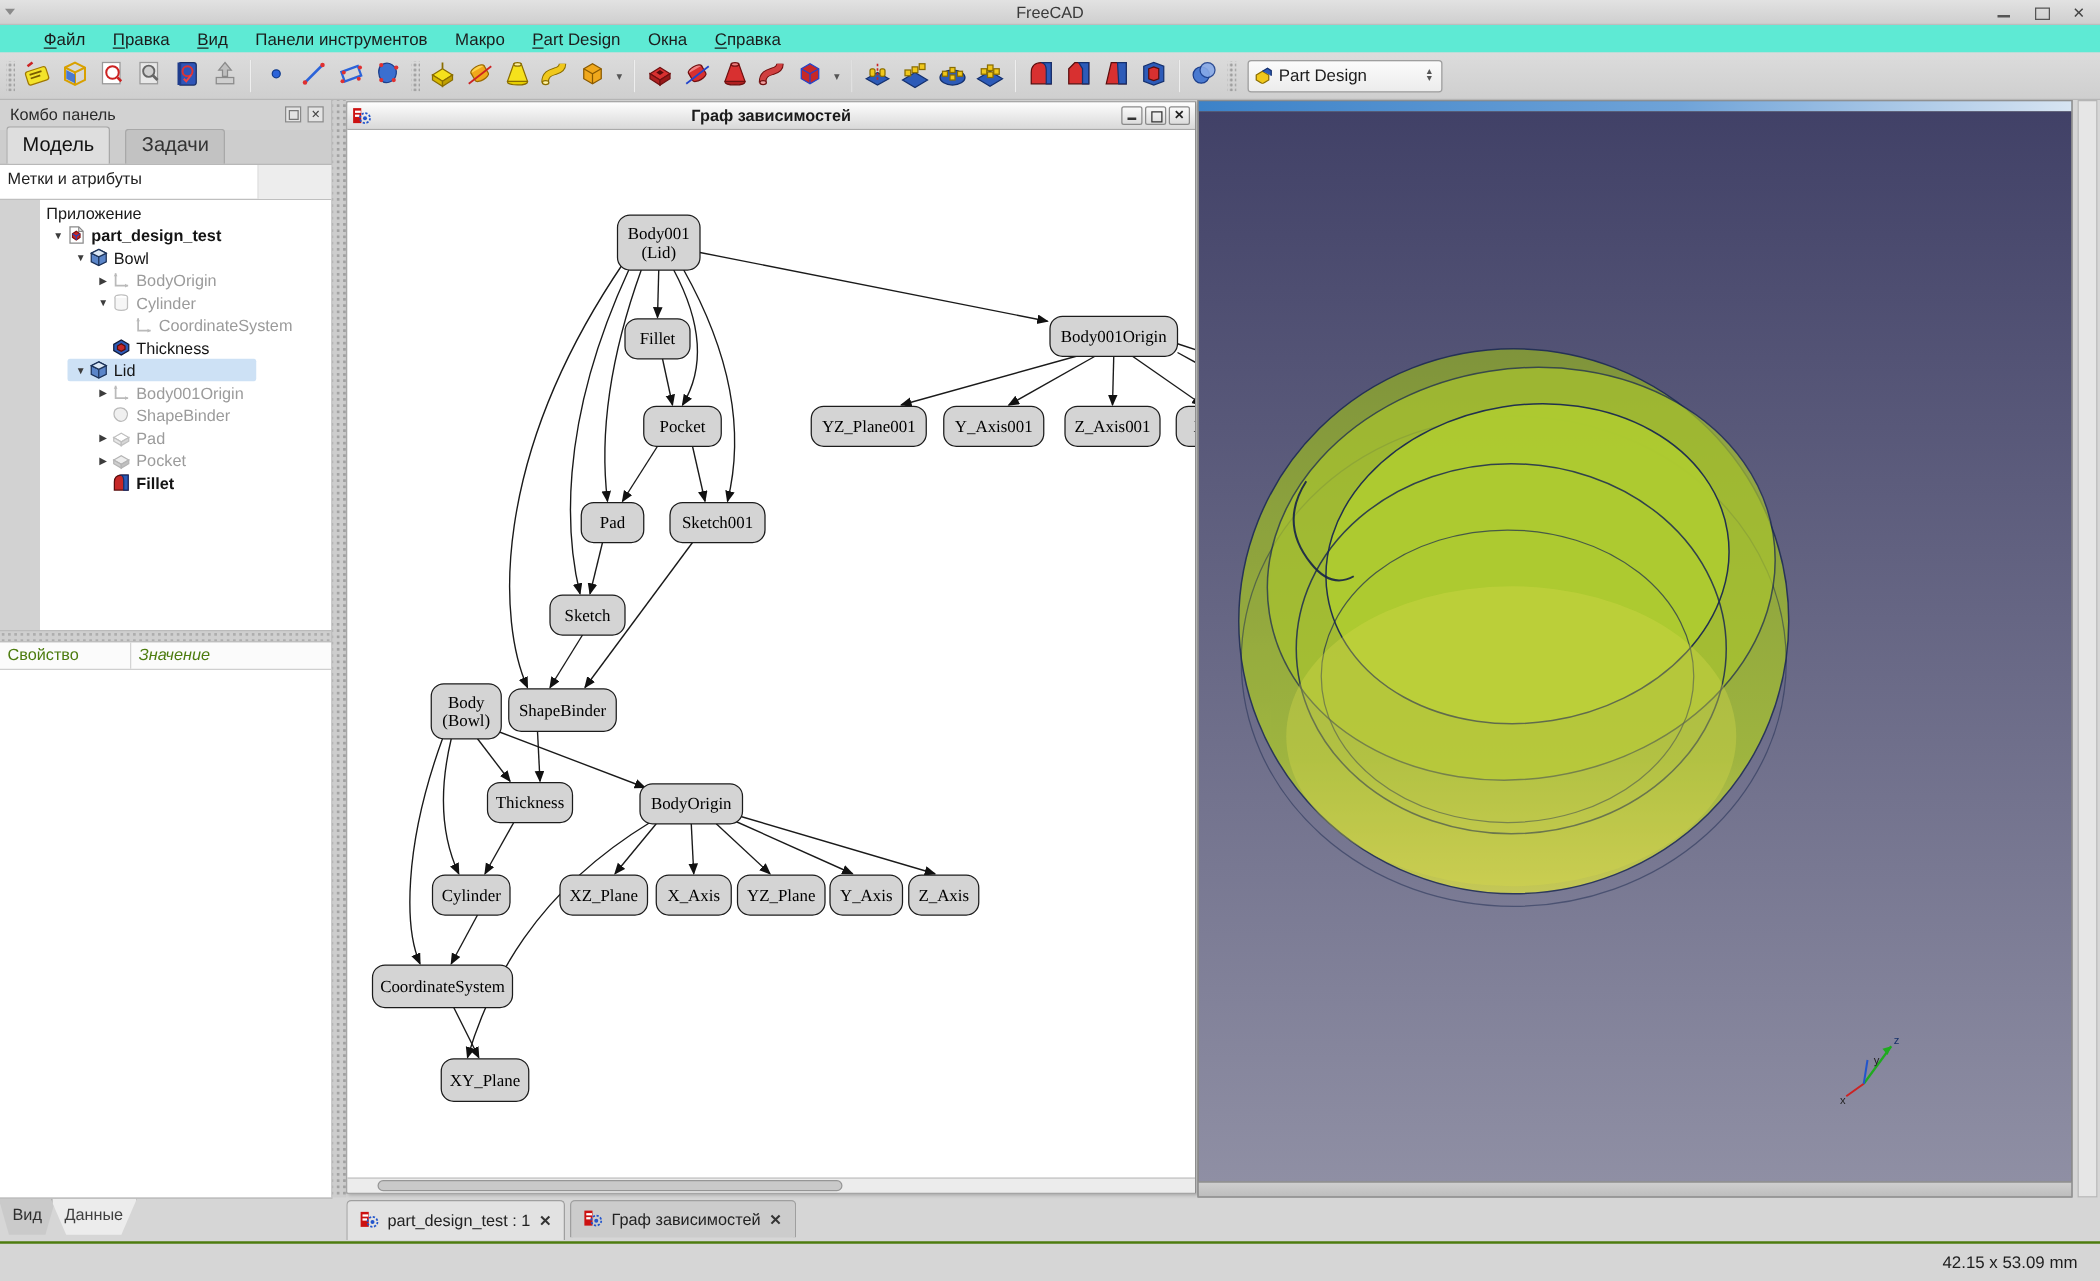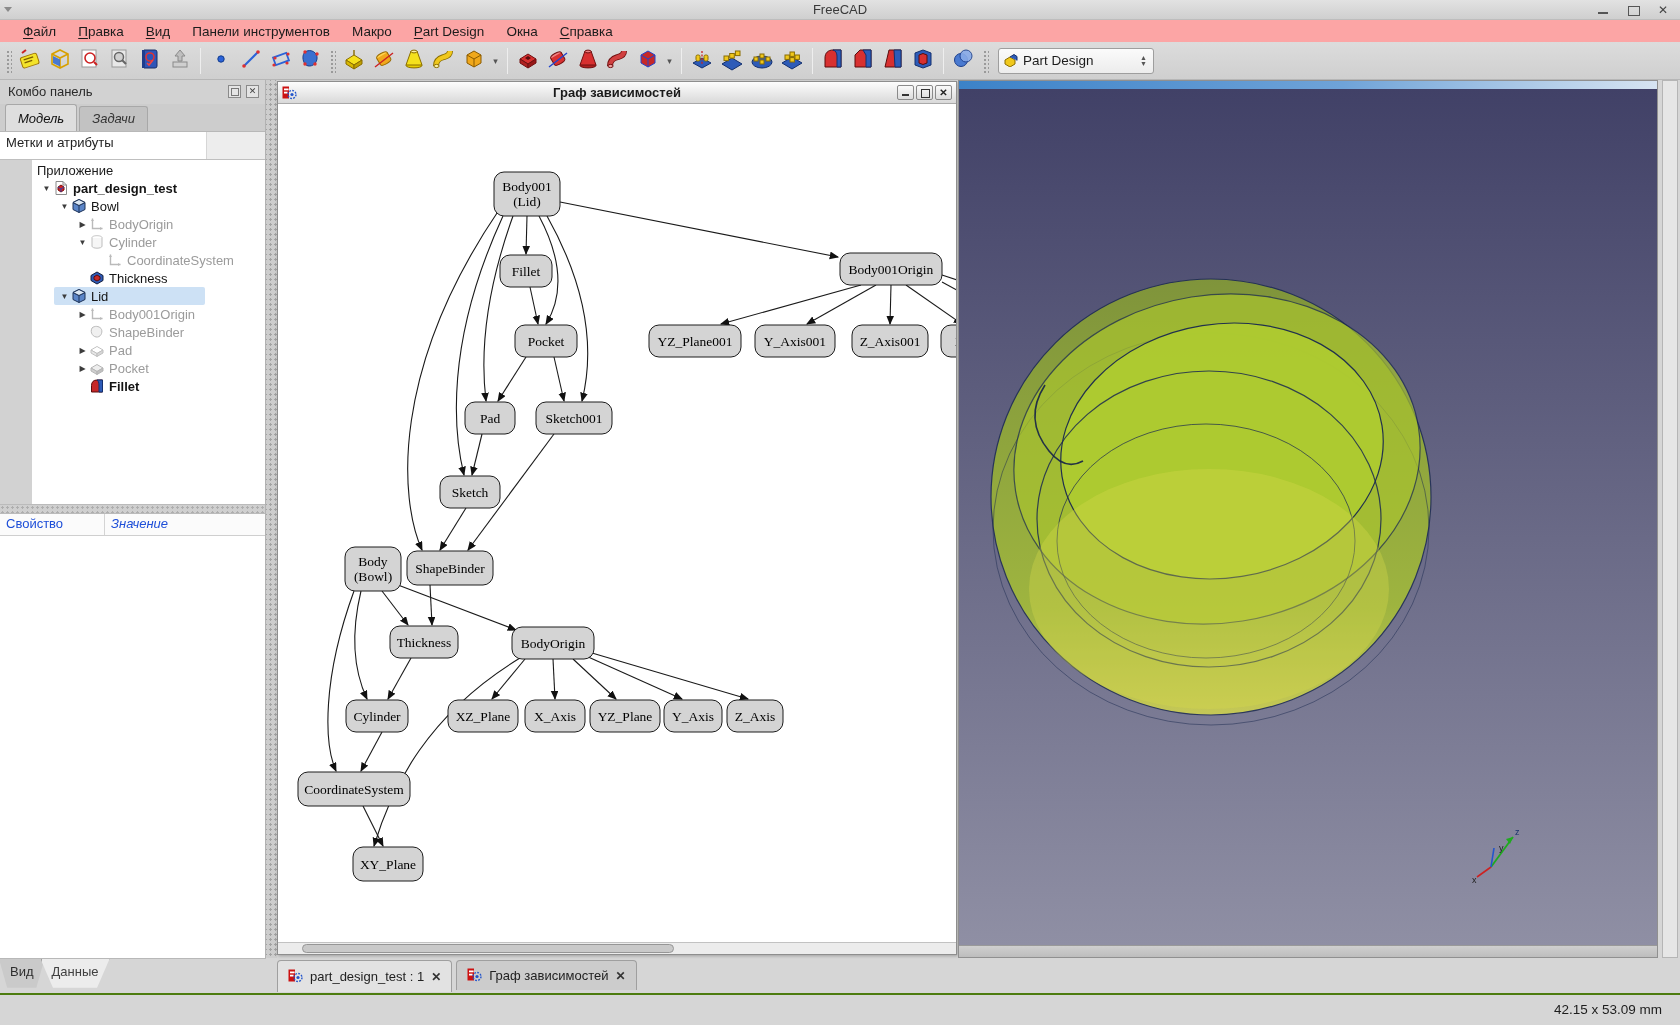--- a/index.html
+++ b/index.html
@@ -8,58 +8,58 @@
 
 
 .titlebar { position:absolute; left:0; top:0; width:1680px; height:20px; background:linear-gradient(#e2e2e2,#cfcfcf); border-bottom:1px solid #bdbdbd; }
 .titlebar .title { position:absolute; left:0; right:0; top:2px; text-align:center; color:#3a3a3a; font-size:13px; }
 .win-controls { position:absolute; right:10px; top:0; height:20px; display:flex; align-items:center; gap:16px; }
 .wc { width:14px; height:14px; position:relative; cursor:default; color:#444; font-size:12px; line-height:14px; text-align:center; }
 .wc-min::after { content:""; position:absolute; left:2px; bottom:3px; width:10px; height:2px; background:#555; }
 .wc-max::after { content:""; position:absolute; left:2px; top:3px; width:10px; height:8px; border:1.5px solid #555; }
 .menu-arrow { position:absolute; left:4px; top:7px; width:0; height:0; border-left:4px solid transparent; border-right:4px solid transparent; border-top:5px solid #8a8a8a; }
 
-.menubar { position:absolute; left:0; top:20px; width:1680px; height:22px; background:#fca5a5; display:flex; align-items:center; padding-left:12px; }
+.menubar { position:absolute; left:0; top:20px; width:1680px; height:22px; background:#5eead4; display:flex; align-items:center; padding-left:24px; }
 .menu-item { padding:2px 11px; color:#1c1c1c; font-size:13.5px; cursor:default; }
 .menu-item u { text-underline-offset:2px; }
 
 .toolbar { position:absolute; left:0; top:42px; width:1680px; height:38px; background:linear-gradient(#dcdcdc,#cfcfcf); border-bottom:1px solid #b6b6b6; display:flex; align-items:center; padding-left:2px; }
 .tb-handle { width:7px; height:24px; margin:0 3px; background-image:radial-gradient(#9a9a9a 1px, transparent 1.2px); background-size:4px 4px; background-position:1px 1px; }
 .tb-sep { width:1px; height:26px; background:#aaa; border-right:1px solid #eee; margin:0 5px; }
 .tbtn { width:30px; height:30px; display:flex; align-items:center; justify-content:center; border-radius:3px; }
 .tb-drop { width:13px; height:30px; display:flex; align-items:center; justify-content:center; color:#555; font-size:9px; }
 .wb-combo { margin-left:6px; height:26px; width:156px; background:linear-gradient(#fbfbfb,#ececec); border:1px solid #9e9e9e; border-radius:3px; display:flex; align-items:center; padding:0 4px; gap:4px; }
 .wb-combo .lbl { flex:1; font-size:13.5px; color:#1c1c1c; }
 .wb-spin { display:flex; flex-direction:column; align-items:center; color:#555; font-size:7px; line-height:6px; padding-right:2px; }
 
 
 .dock { position:absolute; left:0; top:80px; width:266px; height:878px; background:#d2d2d2; border-right:1px solid #b2b2b2; }
 .dock-title { position:relative; height:24px; padding:4px 8px; color:#2b2b2b; font-size:13px; }
 .dock-btns { position:absolute; right:6px; top:5px; display:flex; gap:5px; }
 .dock-btn { width:13px; height:13px; border:1px solid #8a8a8a; background:#e4e4e4; position:relative; font-size:9px; line-height:11px; text-align:center; color:#444; }
 .dock-btn-float::after { content:""; position:absolute; left:2px; top:2px; width:6px; height:6px; border:1px solid #777; }
 .dock-tabs { height:28px; display:flex; padding-left:5px; align-items:flex-end; border-bottom:1px solid #b8b8b8; background:#cdcdcd; }
-.dock-tab { padding:4px 12px 5px; font-size:13px; border:1px solid #a8a8a8; border-bottom:none; border-radius:3px 3px 0 0; background:#c2c2c2; color:#333; margin-right:2px;font-style:italic; }
+.dock-tab { padding:4px 12px 5px; font-size:16px; border:1px solid #a8a8a8; border-bottom:none; border-radius:3px 3px 0 0; background:#c2c2c2; color:#333; margin-right:12px; }
 .dock-tab.active { background:#dedede; padding-top:6px; color:#111; }
 .tree-header { height:28px; background:#fff; border-bottom:1px solid #bfbfbf; display:flex; }
 .tree-header .th1 { width:207px; padding:3px 6px; color:#222; border-right:1px solid #d6d6d6; }
 .tree-header .th2 { flex:1; background:#ededed; }
 .tree-area { height:344px; background:#fff; overflow:hidden; padding-top:2px;margin-left:32px; }
 .tree-row { height:18px; display:flex; align-items:center; white-space:nowrap; position:relative; }
 .tree-row .sel { position:absolute; left:22px; right:60px; top:0; bottom:0; background:#cde1f5; border-radius:2px; }
 .tw { position:relative; display:flex; align-items:center; }
 .exp { width:13px; font-size:8px; color:#3c3c3c; text-align:center; }
 .ticon { width:16px; height:16px; margin-right:4px; flex:none; }
 .muted-i { filter:grayscale(1) brightness(1.22) opacity(.8); }
 .tlabel { font-size:13px; color:#141414; }
 .tlabel.muted { color:#9b9b9b; }
 .tlabel.bold { font-weight:bold; }
 .app-root { padding:1px 0 1px 5px; font-size:13px; color:#1a1a1a; }
 .dock-splitter { height:10px; background:#cfcfcf; border-top:1px solid #bbb; border-bottom:1px solid #bbb; background-image:radial-gradient(#aeaeae 1px, transparent 1.2px); background-size:5px 5px; }
-.prop-header { height:22px; background:#fbfbfb; border-bottom:1px solid #cfcfcf; display:flex; font-size:13px; color:#1d4ed8; }
+.prop-header { height:22px; background:#fbfbfb; border-bottom:1px solid #cfcfcf; display:flex; font-size:13px; color:#4d7c0f; }
 .prop-header .pc1 { width:105px; padding:2px 6px; border-right:1px solid #d4d4d4; }
 .prop-header .pc2 { flex:1; padding:2px 6px;font-style:italic; }
 .prop-body { height:424px; background:#fff; }
 
 
 .dock-tabbar { position:absolute; left:0; top:958px; width:266px; height:35px; background:#d6d6d6; border-top:1px solid #b8b8b8; display:flex; padding-left:3px; }
 .btab { height:30px; padding:5px 10px 0; font-size:13px; color:#2e2e2e; background:#cacaca; border:1px solid #9f9f9f; border-top:none; clip-path:polygon(0 0,100% 0,82% 96%,18% 96%); margin-left:-4px; }
 .btab.active { background:#ececec; color:#404040; }
 
 

